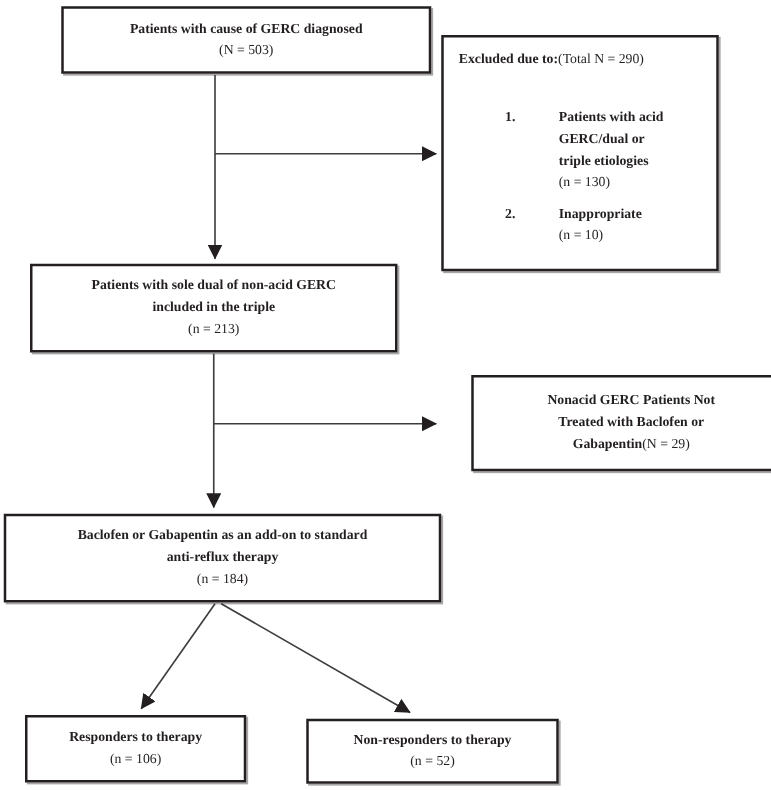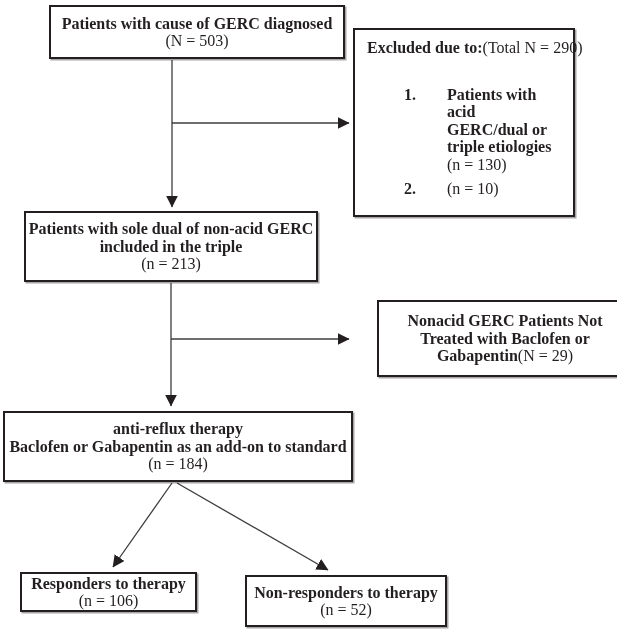--- a/index.html
+++ b/index.html
@@ -25,21 +25,21 @@
   .connectors {
     position: absolute;
     left: 0; top: 0;
     width: 617px; height: 632px;
   }
   .box {
     position: absolute;
     border: 2px solid var(--border);
     box-shadow: 1.5px 1.5px 0 rgba(35,31,32,0.4);
     background: var(--background);
-    font-size: 16px;
+    font-size: 11px;
     line-height: 17.5px;
   }
   .center {
     display: flex;
     flex-direction: column;
     align-items: center;
     justify-content: center;
     text-align: center;
     padding: 0 2px;
   }
@@ -89,20 +89,21 @@
       <span class="exc-body">
         <div class="exc-lines">Patients with acid</div>
         <div class="exc-lines">GERC/dual or</div>
         <div class="exc-lines">triple etiologies</div>
         <div class="exc-count">(n = 130)</div>
       </span>
     </div>
     <div class="exc-item second">
       <span class="exc-num">2.</span>
       <span class="exc-body">
+        <div class="exc-lines">Inappropriate</div>
         <div class="exc-count">(n = 10)</div>
       </span>
     </div>
   </div>
 
   <div class="box center" style="left:24px; top:211px; width:294px; height:71px;">
     <div class="b">Patients with sole dual of non-acid GERC</div>
     <div class="b">included in the triple</div>
     <div class="r">(n = 213)</div>
   </div>
@@ -110,26 +111,26 @@
   <div class="box center" style="left:353px; top:300px; width:256px; height:77px;margin-left:24px;">
     <div class="b">Nonacid GERC Patients Not</div>
     <div class="b">Treated with Baclofen or</div>
     <div class="last-line">
       <span class="b">Gabapentin</span>
       <span class="r">(N = 29)</span>
     </div>
   </div>
 
   <div class="box center" style="left:3px; top:411px; width:350px; height:71px;">
+    <div class="b">Baclofen or Gabapentin as an add-on to standard</div>
     <div class="b">anti-reflux therapy</div>
-    <div class="b">Baclofen or Gabapentin as an add-on to standard</div>
     <div class="r">(n = 184)</div>
   </div>
 
-  <div class="box center" style="left:20px; top:572px; width:177px; height:40px;">
+  <div class="box center" style="left:20px; top:572px; width:177px; height:54px;">
     <div class="b">Responders to therapy</div>
     <div class="r">(n = 106)</div>
   </div>
 
   <div class="box center" style="left:245px; top:575px; width:202px; height:52px;align-items:center;">
     <div class="b">Non-responders to therapy</div>
     <div class="r">(n = 52)</div>
   </div>
 
 </div>

